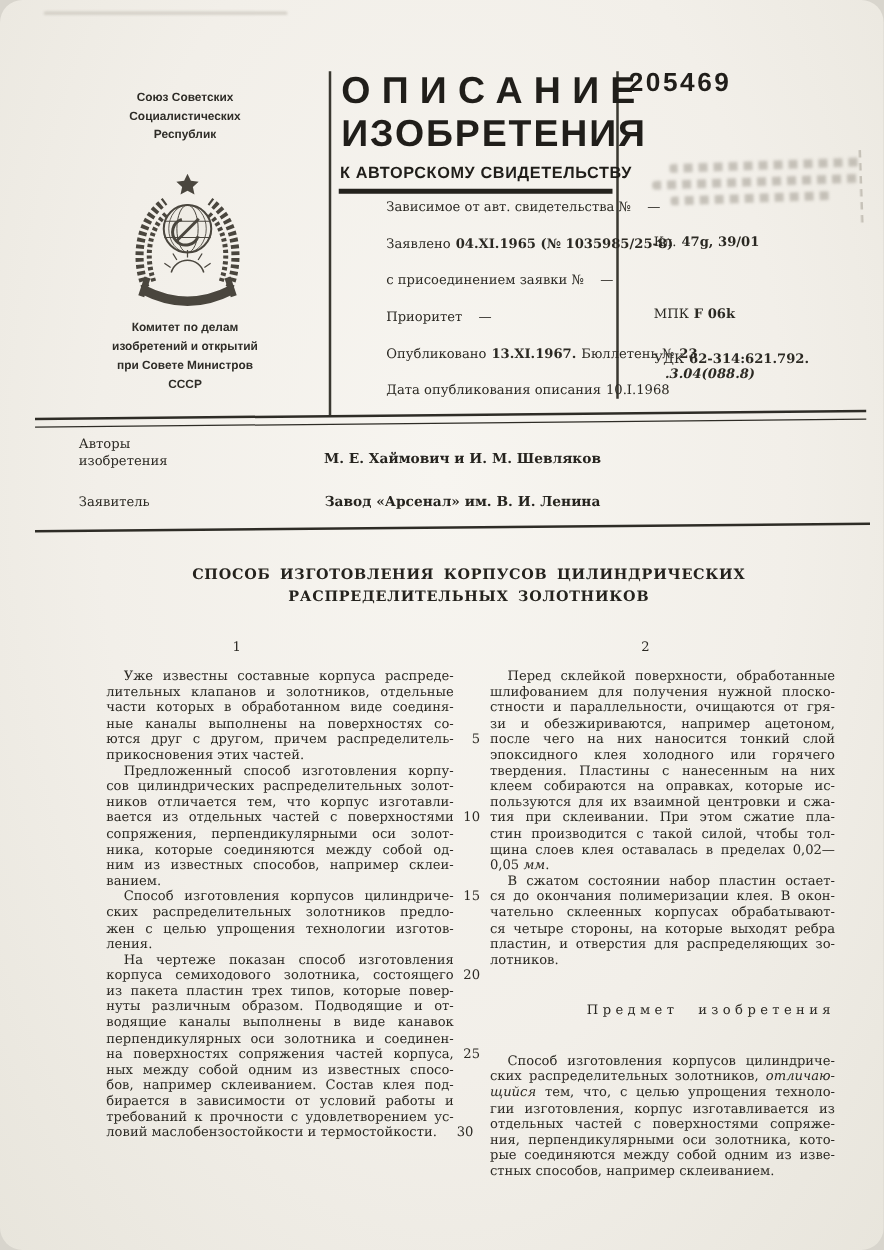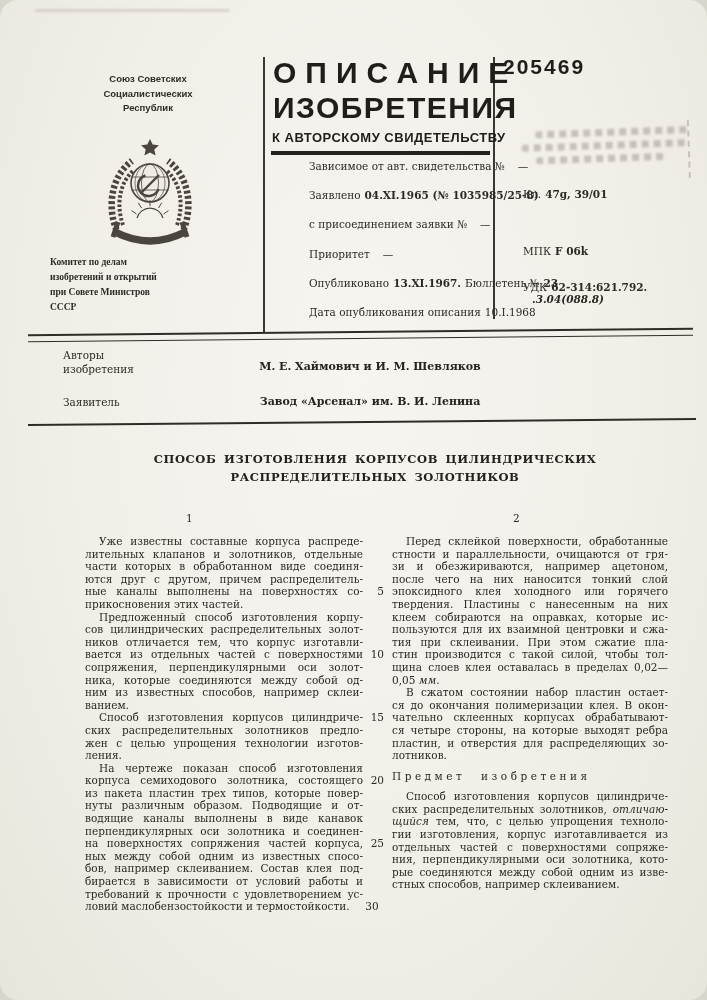--- a/index.html
+++ b/index.html
@@ -8,22 +8,22 @@
     background:radial-gradient(ellipse at 50% 38%, #f7f5f0 0%, #f2efe9 55%, #e8e5dc 100%);
     color:#26241f;font-family:"DejaVu Serif", serif;border-radius:18px;
   }
   .abs{position:absolute;}
   
   .top-smudge{left:35px;top:9px;width:195px;height:3px;background:#b9b4a9;opacity:.45;filter:blur(1px);border-radius:2px;}
   
   .union{left:62px;top:72px;width:172px;text-align:center;
     font-family:"Liberation Sans",sans-serif;font-weight:bold;font-size:9.5px;line-height:14.5px;color:#2e2c27;}
   .emblem{left:103px;top:134px;}
-  .committee{left:50px;top:255px;width:196px;text-align:left;
-    font-family:Liberation Serif, serif;font-weight:bold;font-size:9.5px;line-height:15px;color:#2e2c27;}
+  .committee{left:50px;top:255px;width:196px;text-align:center;
+    font-family:Liberation Sans, sans-serif;font-weight:bold;font-size:9.5px;line-height:15px;color:#2e2c27;}
   
   .vrule{width:2px;background:#3a3831;}
   .vrule-left{left:263px;top:57px;height:276px;}
   .vrule-right{left:493px;top:57px;height:262px;}
   
   .gothic{font-family:"Liberation Sans",sans-serif;font-weight:bold;color:#201e1a;white-space:nowrap;}
   .title1{left:273px;top:56px;font-size:30px;letter-spacing:9px;}
   .title2{left:273px;top:91px;font-size:30px;letter-spacing:1.5px;}
   .subtitle{left:272px;top:130px;width:218px;font-size:13px;letter-spacing:.5px;text-align:justify;text-align-last:justify;}
   .subtitle-rule{left:271px;top:151px;width:219px;height:3.5px;background:#24221d;}
@@ -63,21 +63,21 @@
   
   .colnum{font-size:10.5px;color:#2b2923;}
   .colnum1{left:186px;top:512px;}
   .colnum2{left:513px;top:512px;}
   .bodycol{top:535px;font-size:10.5px;color:#2b2923;}
   .col1{left:85px;width:278px;}
   .col2{left:392px;width:276px;}
   .tline{height:12.6px;line-height:12.6px;text-align:justify;text-align-last:justify;overflow:visible;white-space:normal;}
   .tline.pl{text-align-last:left;}
   .tline.ind{text-indent:14px;}
-  .bheading{height:12.6px;line-height:12.6px;margin:8px 0;text-align:left;
+  .bheading{height:12.6px;line-height:12.6px;margin:28px 0;text-align:right;
     letter-spacing:3.5px;word-spacing:9px;color:#2b2923;}
   .gutter{left:360px;top:535px;width:24px;height:378px;}
   .gnum{position:absolute;right:0;width:24px;text-align:right;font-size:10.5px;line-height:12.6px;color:#2b2923;}
 </style>
 </head>
 <body>
 
 <div class="page">
 
   <div class="abs top-smudge"></div>
@@ -164,22 +164,22 @@
       <div>СПОСОБ ИЗГОТОВЛЕНИЯ КОРПУСОВ ЦИЛИНДРИЧЕСКИХ</div>
       <div>РАСПРЕДЕЛИТЕЛЬНЫХ ЗОЛОТНИКОВ</div>
     </div>
 
   <span class="abs colnum colnum1">1</span>
   <span class="abs colnum colnum2">2</span>
   <div class="abs bodycol col1">
       <div class="tline ind">Уже известны составные корпуса распреде-</div>
       <div class="tline">лительных клапанов и золотников, отдельные</div>
       <div class="tline">части которых в обработанном виде соединя-</div>
+      <div class="tline">ные каналы выполнены на поверхностях со-</div>
       <div class="tline">ются друг с другом, причем распределитель-</div>
-      <div class="tline">ные каналы выполнены на поверхностях со-</div>
       <div class="tline pl">прикосновения этих частей.</div>
       <div class="tline ind">Предложенный способ изготовления корпу-</div>
       <div class="tline">сов цилиндрических распределительных золот-</div>
       <div class="tline">ников отличается тем, что корпус изготавли-</div>
       <div class="tline">вается из отдельных частей с поверхностями</div>
       <div class="tline">сопряжения, перпендикулярными оси золот-</div>
       <div class="tline">ника, которые соединяются между собой од-</div>
       <div class="tline">ним из известных способов, например склеи-</div>
       <div class="tline pl">ванием.</div>
       <div class="tline ind">Способ изготовления корпусов цилиндриче-</div>
@@ -194,20 +194,21 @@
       <div class="tline">перпендикулярных оси золотника и соединен-</div>
       <div class="tline">на поверхностях сопряжения частей корпуса,</div>
       <div class="tline">ных между собой одним из известных спосо-</div>
       <div class="tline">бов, например склеиванием. Состав клея под-</div>
       <div class="tline">бирается в зависимости от условий работы и</div>
       <div class="tline">требований к прочности с удовлетворением ус-</div>
       <div class="tline pl">ловий маслобензостойкости и термостойкости.</div>
     </div>
   <div class="abs bodycol col2">
       <div class="tline ind">Перед склейкой поверхности, обработанные</div>
+      <div class="tline">шлифованием для получения нужной плоско-</div>
       <div class="tline">стности и параллельности, очищаются от гря-</div>
       <div class="tline">зи и обезжириваются, например ацетоном,</div>
       <div class="tline">после чего на них наносится тонкий слой</div>
       <div class="tline">эпоксидного клея холодного или горячего</div>
       <div class="tline">твердения. Пластины с нанесенным на них</div>
       <div class="tline">клеем собираются на оправках, которые ис-</div>
       <div class="tline">пользуются для их взаимной центровки и сжа-</div>
       <div class="tline">тия при склеивании. При этом сжатие пла-</div>
       <div class="tline">стин производится с такой силой, чтобы тол-</div>
       <div class="tline">щина слоев клея оставалась в пределах 0,02—</div>

